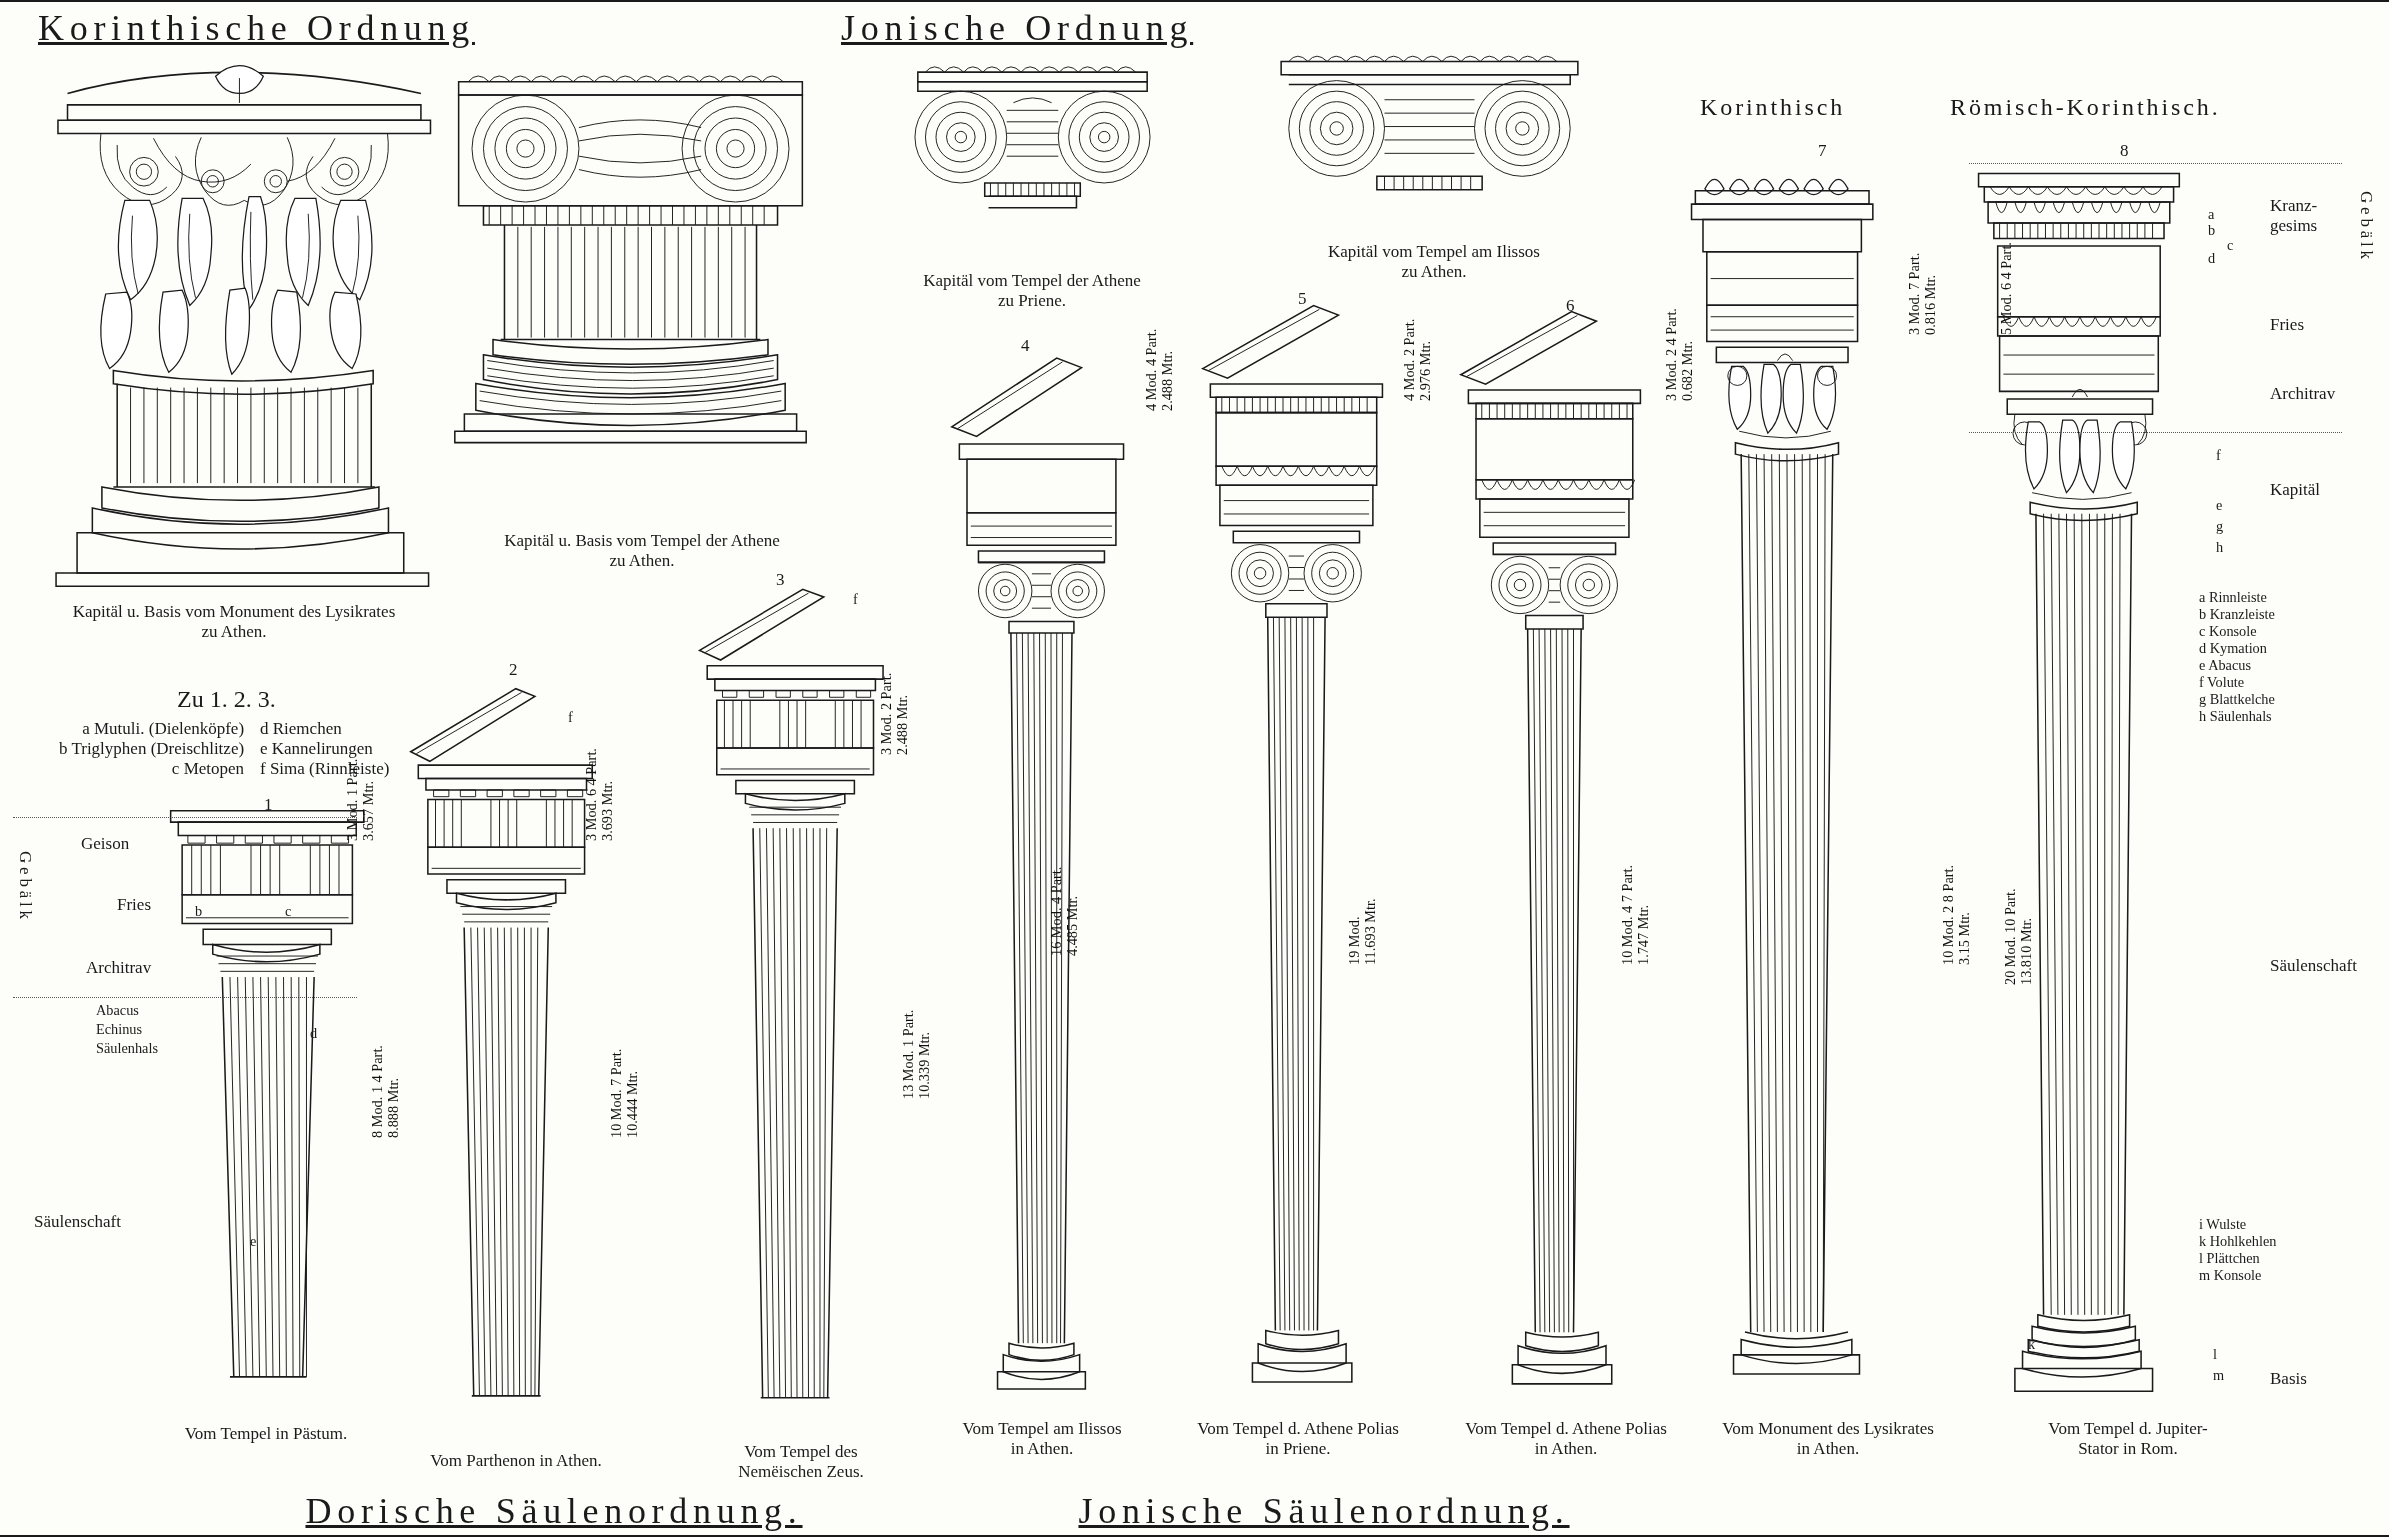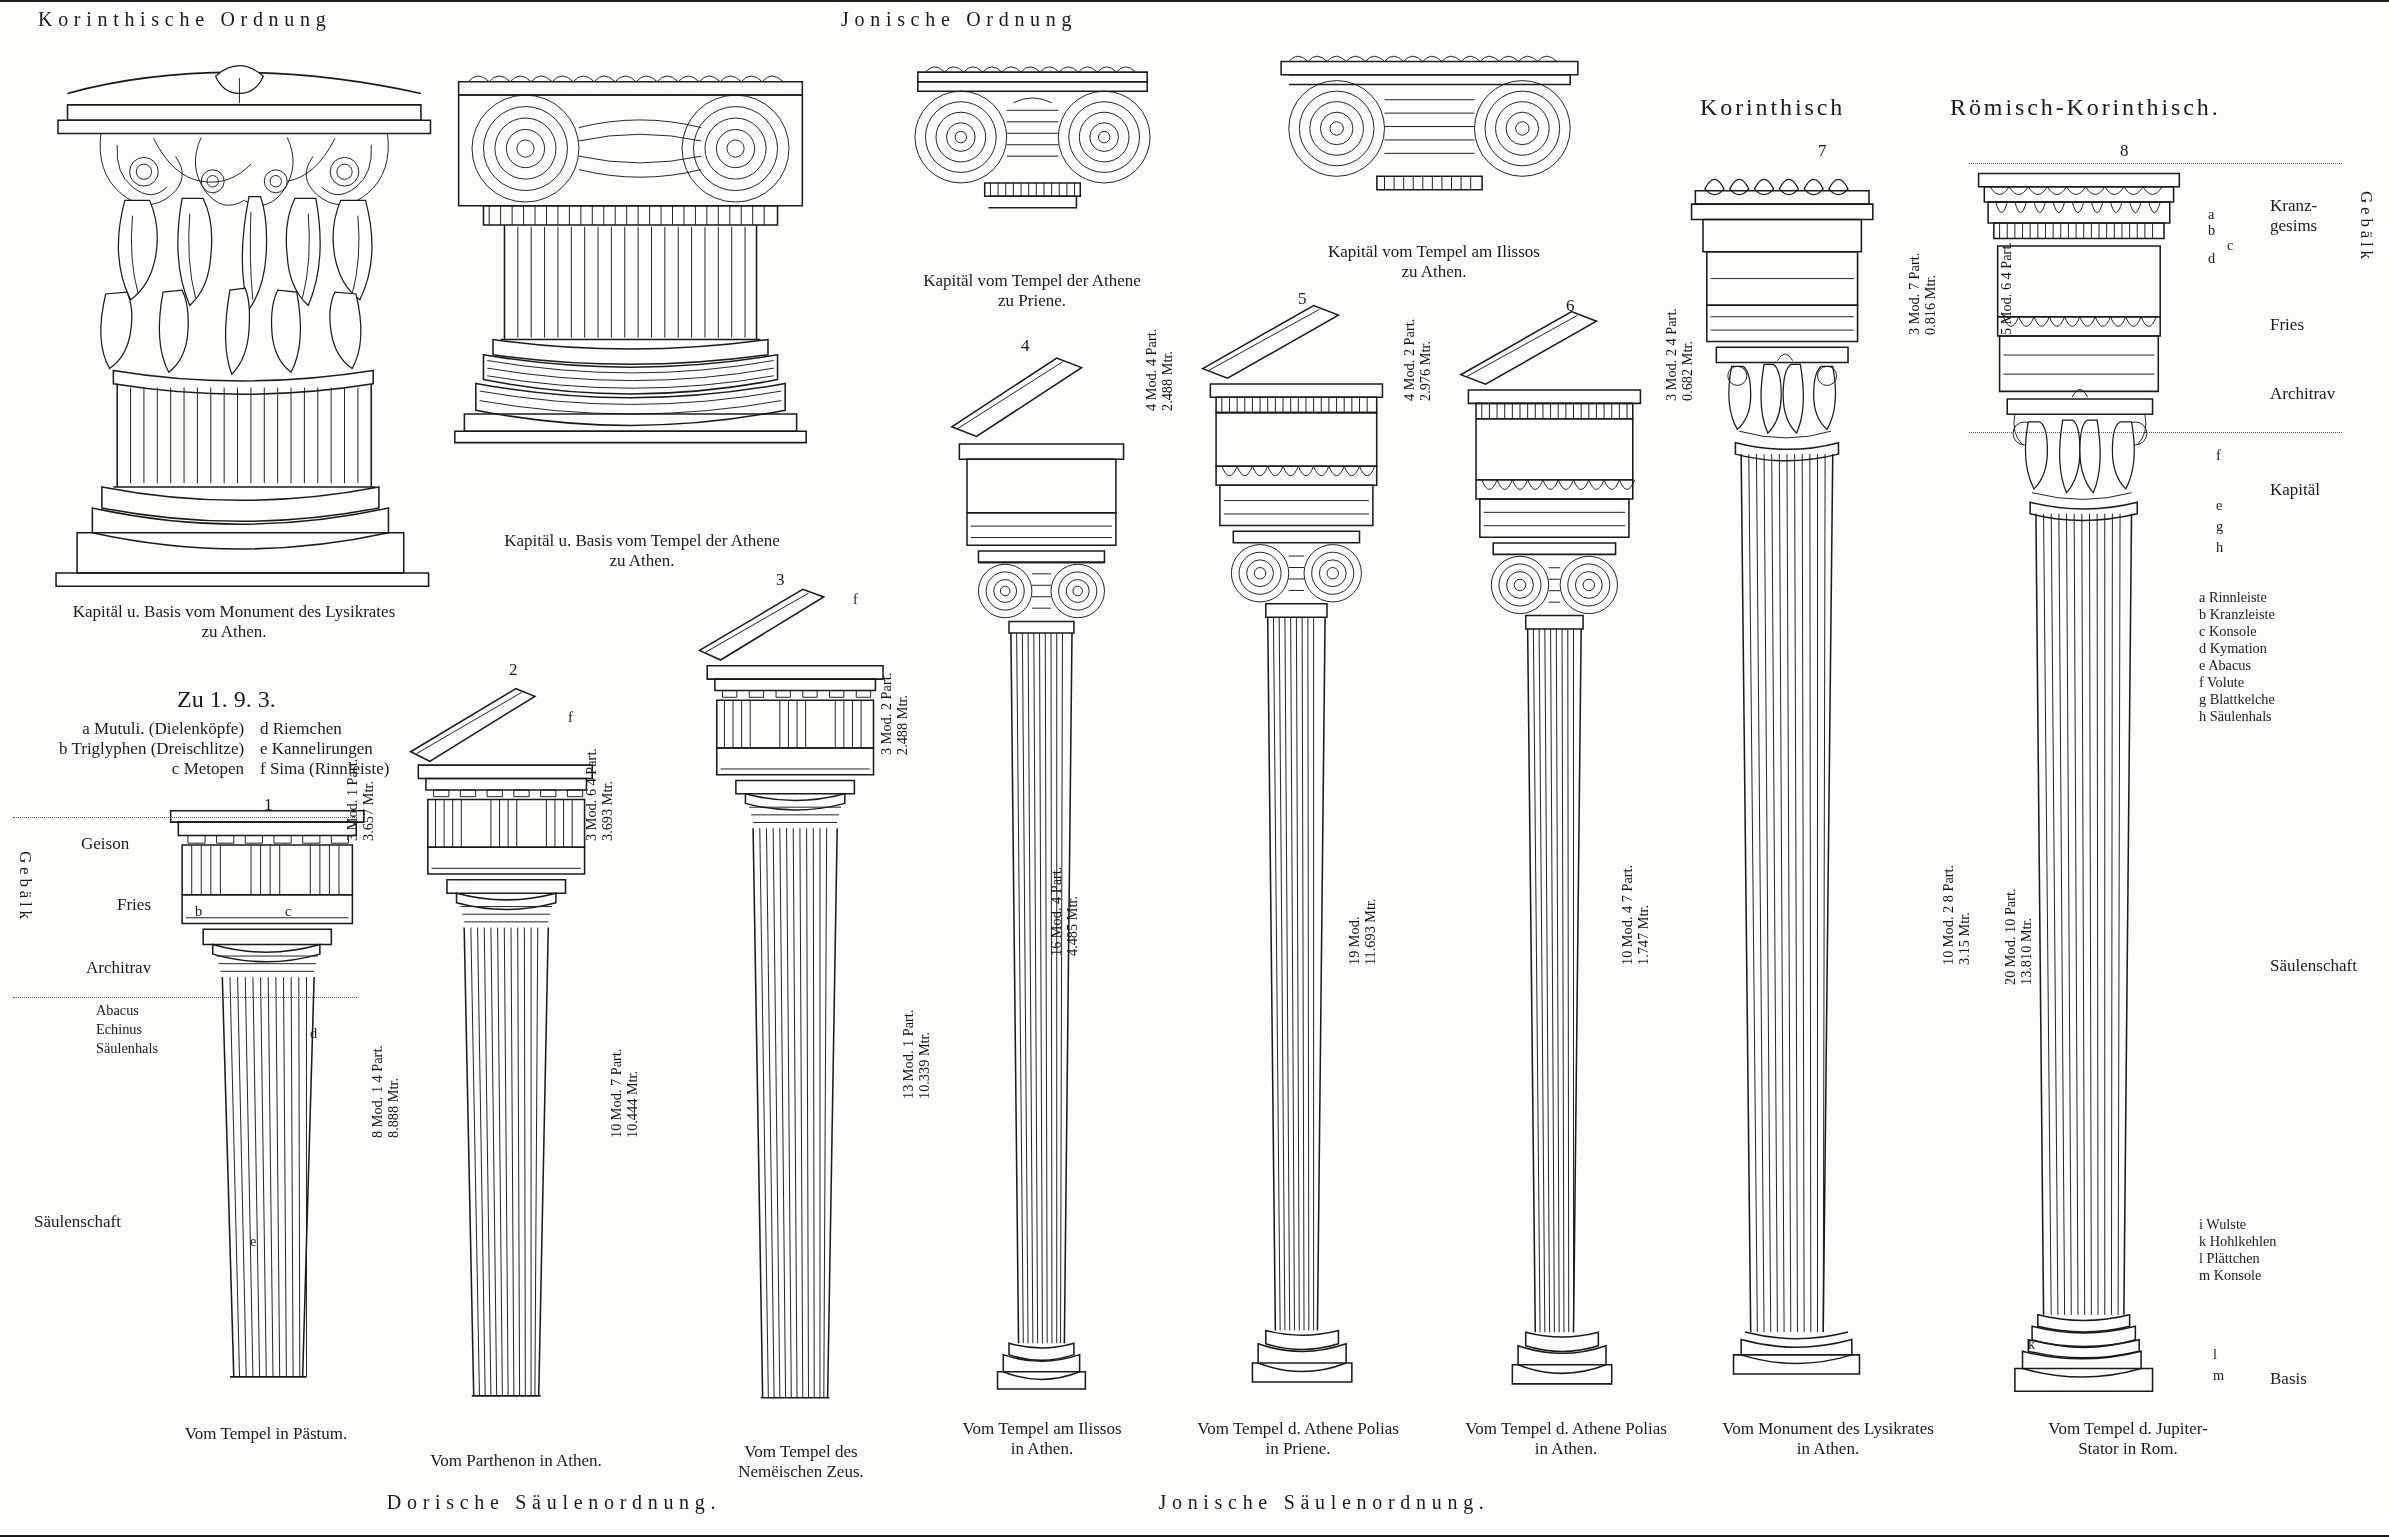--- a/index.html
+++ b/index.html
@@ -6,21 +6,21 @@
   body{width:2390px;height:1537px;position:relative;overflow:hidden;
        font-family:"Liberation Serif", serif; color:#1a1a1a;}
   .plate{position:absolute;inset:0;}
   .t{position:absolute;white-space:pre;line-height:1.15;}
   .ls2{letter-spacing:2.9px;}
   .ls3{letter-spacing:5.7px;}
   .ctr{text-align:center;transform:translateX(-50%);}
   .small{font-size:14.3px;}
   .med{font-size:17px;}
   .lg{font-size:24px;}
-  .xl{font-size:20px;}
+  .xl{font-size:36px;text-decoration:underline;}
   .ink{color:#111;}
   .thinline{position:absolute;background:#1a1a1a;}
   .dotline{position:absolute;border-top:1px dotted #555;}
   svg{display:block;overflow:visible;}
   .stroke{fill:none;stroke:#1a1a1a;stroke-width:1.6;}
   .strokeT{fill:none;stroke:#1a1a1a;stroke-width:1;}
   .leaf{fill:#fff;stroke:#1a1a1a;stroke-width:1.3;}
 </style>
 </head>
 <body>
@@ -259,21 +259,21 @@
       <path class="stroke" d="M120 136 L230 136 L230 150 L120 150 Z"></path>
       <g class="strokeT">
         <path d="M128 136 v14 M138 136 v14 M148 136 v14 M158 136 v14 M168 136 v14
                  M178 136 v14 M188 136 v14 M198 136 v14 M208 136 v14 M218 136 v14"></path>
       </g>
     </svg>
   </div>
   <div class="t med ctr" style="left:1434px;top:242px;"><span>Kapitäl vom Tempel am Ilissos
 zu Athen.</span></div>
 
-  <div class="t lg" style="left:177px;top:686px;">Zu 1. 9. 3.</div>
+  <div class="t lg" style="left:177px;top:686px;">Zu 1. 2. 3.</div>
   <div style="position:absolute;left:59px;top:719px;text-align:right;">
     <div class="med">a Mutuli. (Dielenköpfe)</div>
     <div class="med">b Triglyphen (Dreischlitze)</div>
     <div class="med">c Metopen</div>
   </div>
   <div style="position:absolute;left:260px;top:719px;">
     <div class="med">d Riemchen</div>
     <div class="med">e Kannelirungen</div>
     <div class="med">f Sima (Rinnleiste)</div>
   </div>

